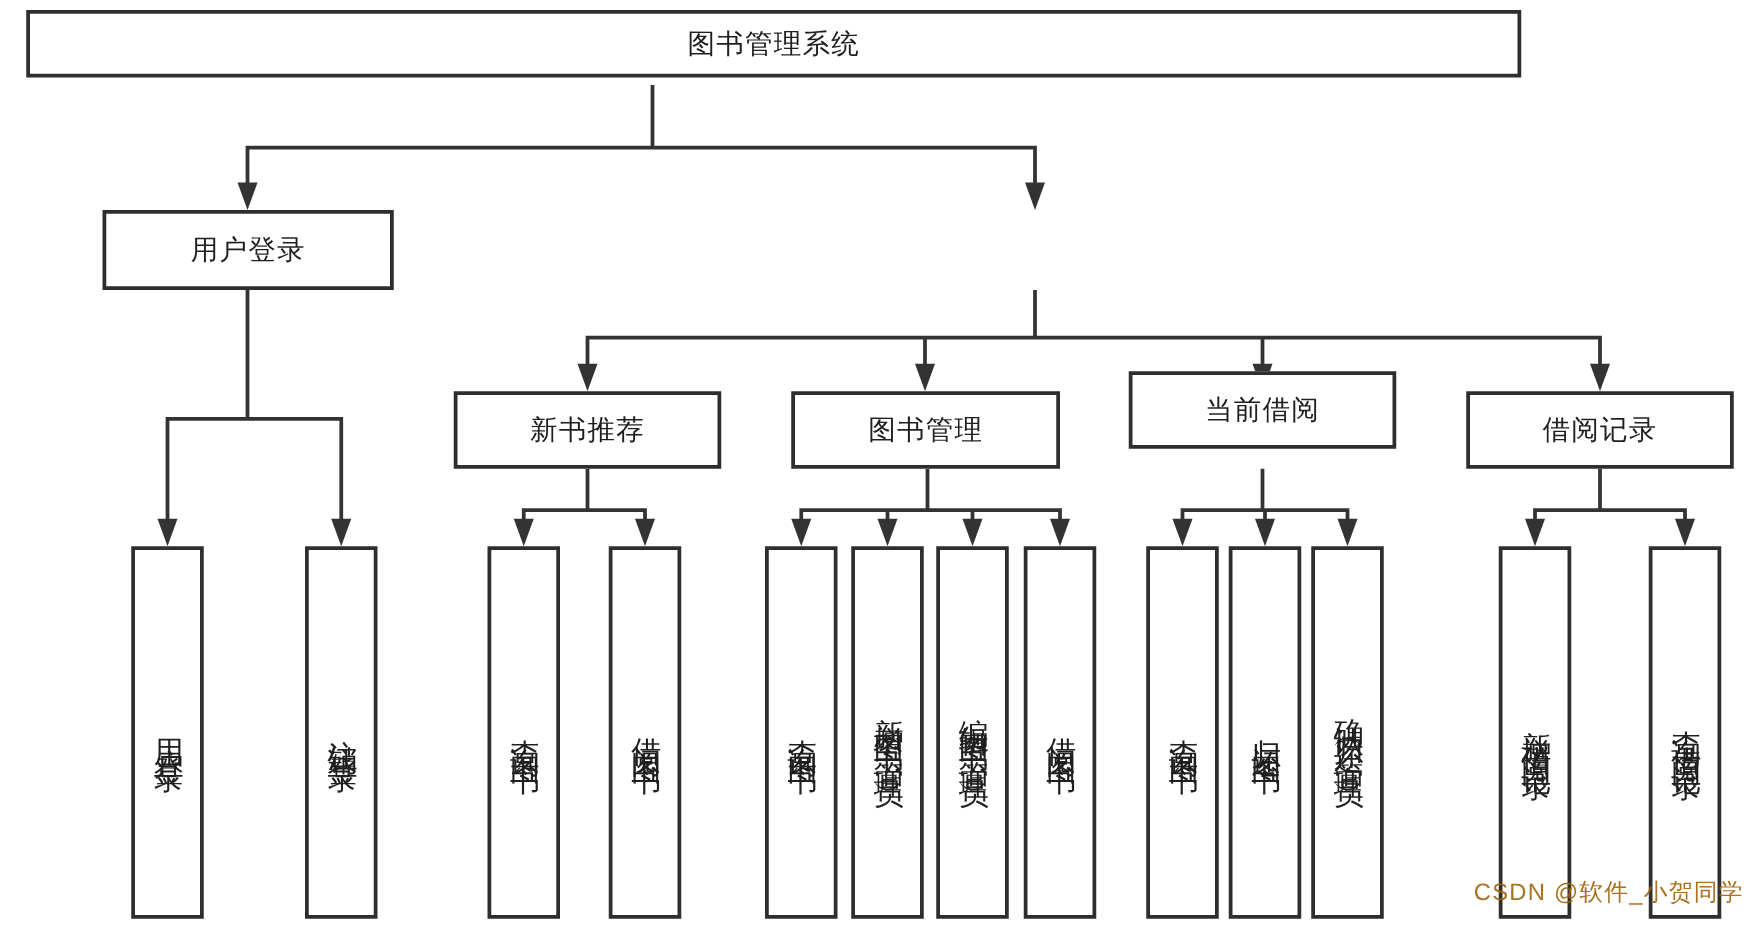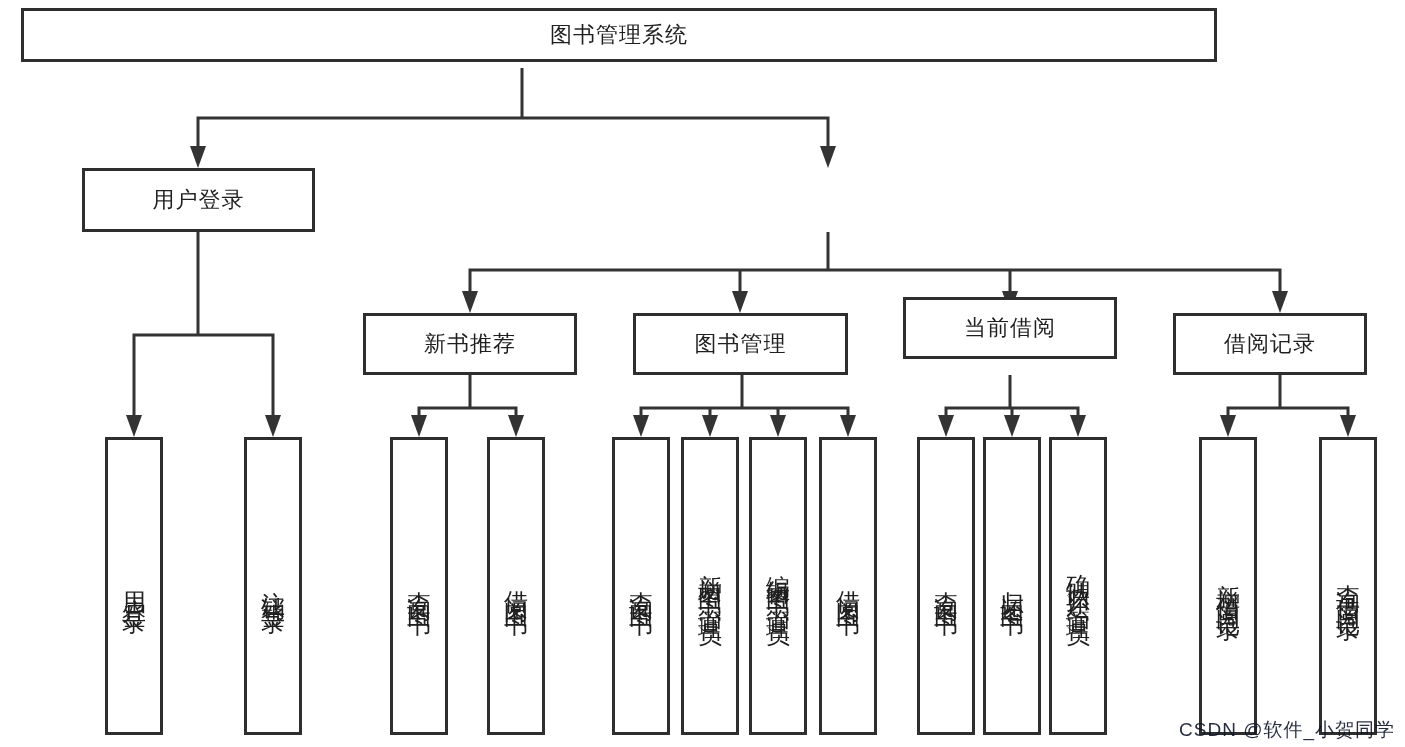--- a/index.html
+++ b/index.html
@@ -34,24 +34,24 @@
   .node.v span {
     writing-mode: vertical-rl;
     text-orientation: mixed;
     font-size: 24px;
     letter-spacing: 7px;
     line-height: 1;
   }
   .watermark {
     position: absolute;
     right: 10px;
-    bottom: 4px;
+    bottom: 20px;
     font-size: 19px;
     letter-spacing: 1px;
-    color: #0f172a;
+    color: #a16207;
     opacity: 0.9;
     z-index: 5;
     white-space: nowrap;
   }
 </style>
 </head>
 <body>
 
 <div class="stage">
 
@@ -117,21 +117,21 @@
 
   <div class="node h" style="left:363px; top:313px; width:214px; height:62px;font-family:Liberation Serif, serif;">
     <span>新书推荐</span>
   </div>
   <div class="node h" style="left:633px; top:313px; width:215px; height:62px;">
     <span>图书管理</span>
   </div>
   <div class="node h" style="left:903px; top:297px; width:214px; height:62px;">
     <span>当前借阅</span>
   </div>
-  <div class="node h" style="left:1173px; top:313px; width:194px; height:62px;">
+  <div class="node h" style="left:1173px; top:313px; width:214px; height:62px;">
     <span>借阅记录</span>
   </div>
 
   <div class="node v" style="left:105px; top:437px; width:58px; height:298px;">
     <span>用户登录</span>
   </div>
   <div class="node v" style="left:244px; top:437px; width:58px; height:298px;">
     <span>注销登录</span>
   </div>
 

